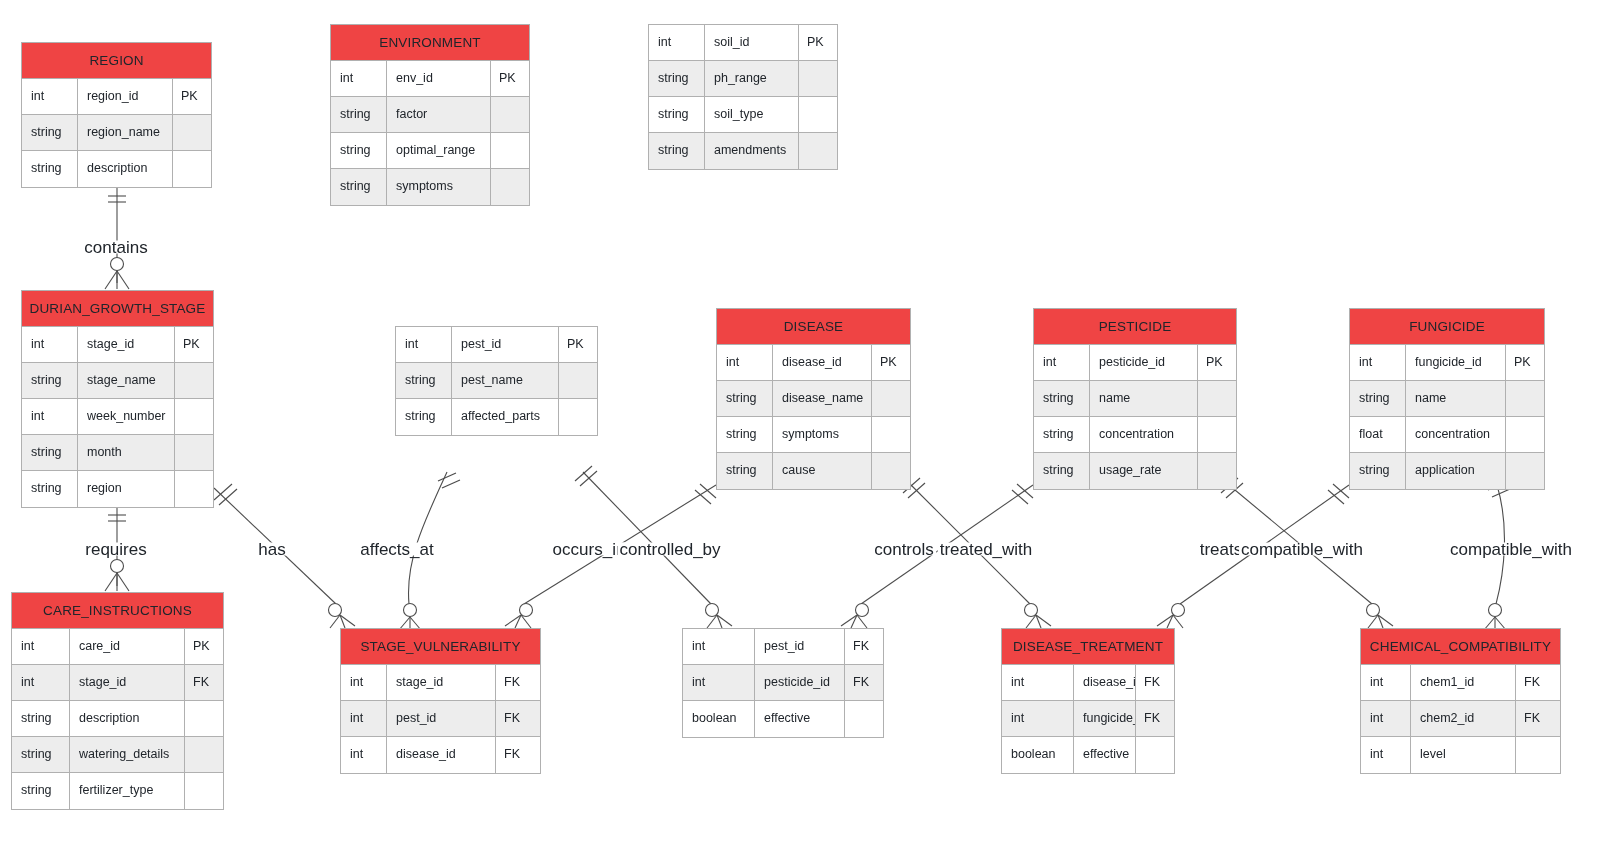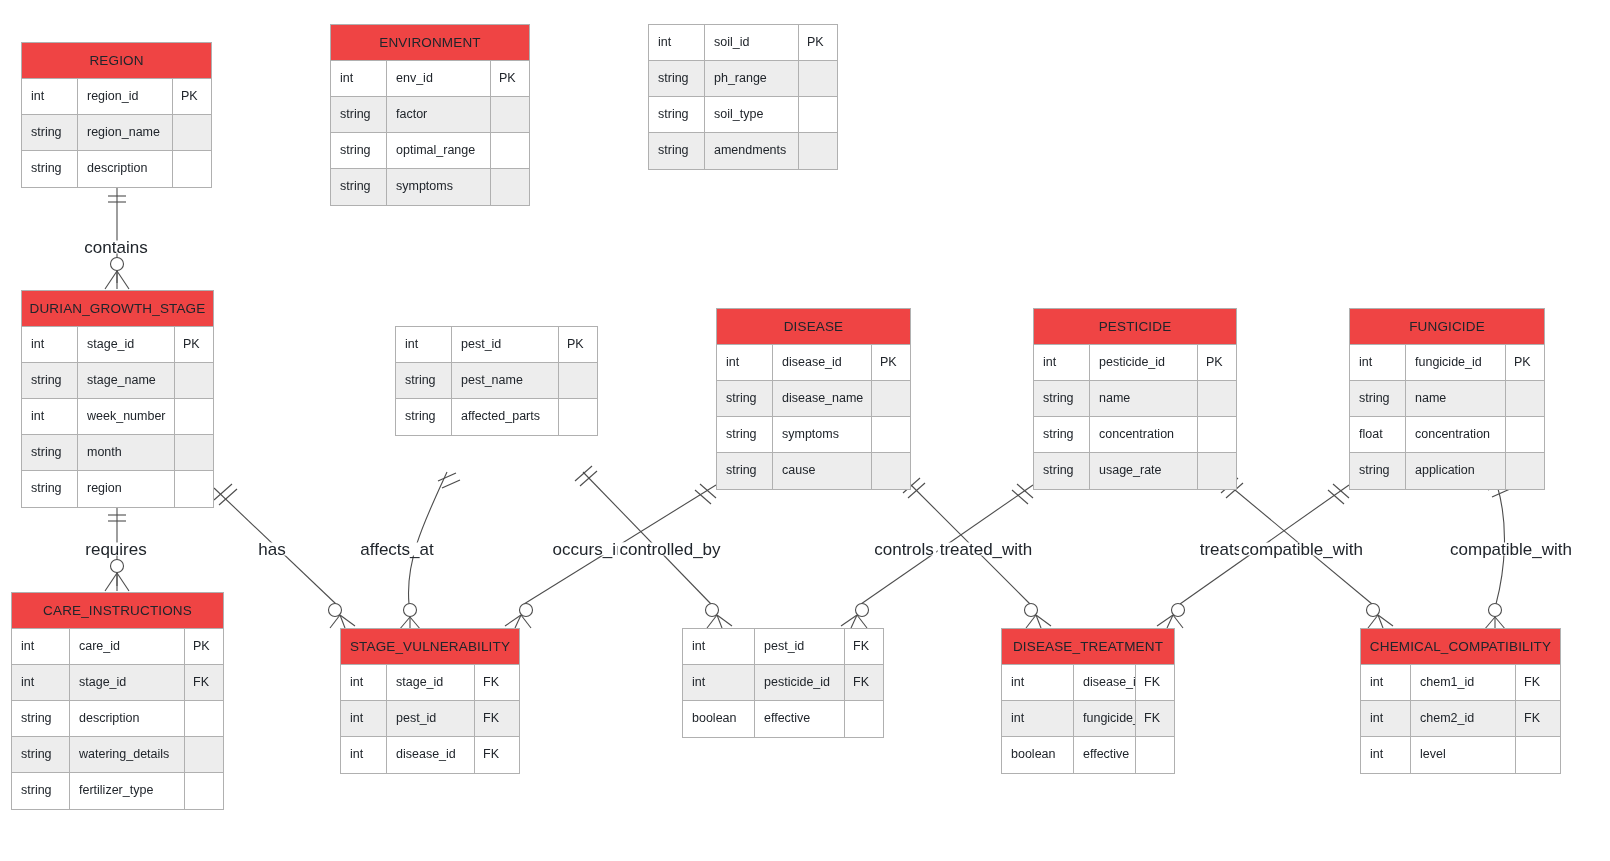--- a/index.html
+++ b/index.html
@@ -434,21 +434,21 @@
           <div class="c-type" style="width: 58px;">string</div>
           <div class="c-name">watering_details</div>
           <div class="c-key" style="width: 38px;"></div>
         </div>
         <div class="erow">
           <div class="c-type" style="width: 58px;">string</div>
           <div class="c-name">fertilizer_type</div>
           <div class="c-key" style="width: 38px;"></div>
         </div>
       </div>
-      <div class="entity" style="left: 340px; top: 628px; width: 180px;">
+      <div class="entity" style="left: 340px; top: 628px; width: 201px;">
         <div class="ehead">STAGE_VULNERABILITY</div>
         <div class="erow">
           <div class="c-type" style="width: 46px;">int</div>
           <div class="c-name">stage_id</div>
           <div class="c-key" style="width: 44px;">FK</div>
         </div>
         <div class="erow alt">
           <div class="c-type" style="width: 46px;">int</div>
           <div class="c-name">pest_id</div>
           <div class="c-key" style="width: 44px;">FK</div>

